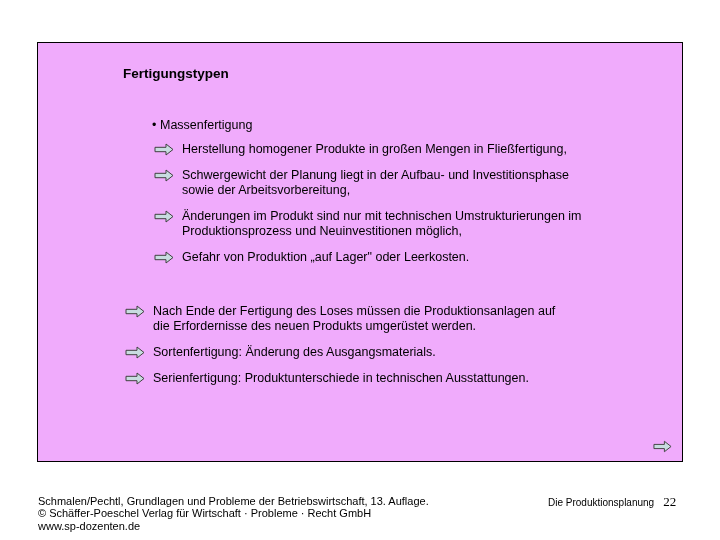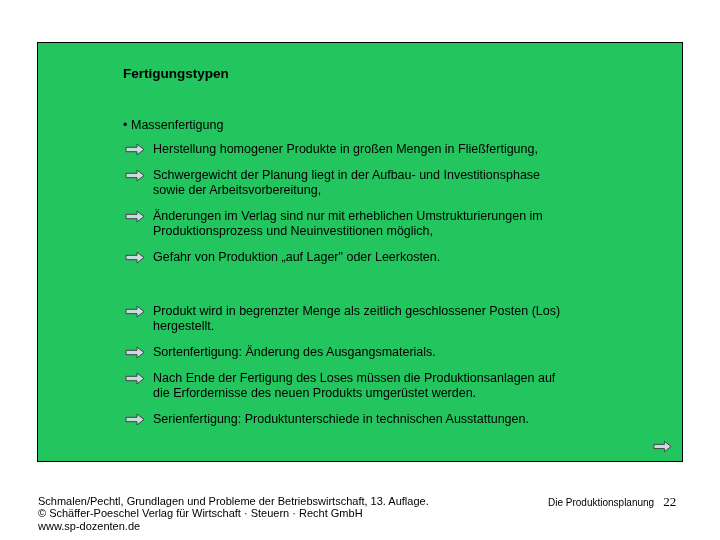--- a/index.html
+++ b/index.html
@@ -10,32 +10,32 @@
     color: #000000;
     position: relative;
     overflow: hidden;
   }
   .slide {
     position: absolute;
     left: 37px; top: 42px;
     width: 646px; height: 420px;
     border: 1px solid #000000;
     box-sizing: border-box;
-    background: #22c55e;
+    background: #f0abfc;
     padding: 23px 18px 0 85px;
     overflow: hidden;
   }
   .slide-title {
     font-size: 13.5px;
     font-weight: bold;
     line-height: 15px;
     white-space: nowrap;
   }
   .section { overflow: hidden; }
-  .section.first  { margin-top: 37px; }
+  .section.first  { margin-top: 37px; margin-left: 29px; }
   .section.second { margin-top: 19px; }
   .bullet-line {
     font-size: 12.5px;
     line-height: 15px;
     white-space: nowrap;
   }
   .bullet-dot { display: inline-block; width: 8px; }
   .items { margin-top: 9px; }
   .arrow-item {
     display: flex;
@@ -103,21 +103,21 @@
         <div class="item-text">
           <div class="line">Schwergewicht der Planung liegt in der Aufbau- und Investitionsphase</div>
           <div class="line">sowie der Arbeitsvorbereitung,</div>
         </div>
       </div>
       <div class="arrow-item">
         <span class="arrow-icon"><svg width="20" height="13" viewBox="0 0 20 13">
               <path d="M1 4.3 H12 V1 L19 6.5 L12 12 V8.7 H1 Z" fill="#c8dce0" stroke="#404040" stroke-width="1"></path>
             </svg></span>
         <div class="item-text">
-          <div class="line">Änderungen im Verlag sind nur mit erheblichen Umstrukturierungen im</div>
+          <div class="line">Änderungen im Produkt sind nur mit technischen Umstrukturierungen im</div>
           <div class="line">Produktionsprozess und Neuinvestitionen möglich,</div>
         </div>
       </div>
       <div class="arrow-item">
         <span class="arrow-icon"><svg width="20" height="13" viewBox="0 0 20 13">
               <path d="M1 4.3 H12 V1 L19 6.5 L12 12 V8.7 H1 Z" fill="#c8dce0" stroke="#404040" stroke-width="1"></path>
             </svg></span>
         <div class="item-text">
           <div class="line">Gefahr von Produktion „auf Lager" oder Leerkosten.</div>
         </div>
@@ -125,59 +125,50 @@
     </div>
   </div>
 
   <div class="section second">
     <div class="items">
       <div class="arrow-item">
         <span class="arrow-icon"><svg width="20" height="13" viewBox="0 0 20 13">
               <path d="M1 4.3 H12 V1 L19 6.5 L12 12 V8.7 H1 Z" fill="#c8dce0" stroke="#404040" stroke-width="1"></path>
             </svg></span>
         <div class="item-text">
-          <div class="line">Produkt wird in begrenzter Menge als zeitlich geschlossener Posten (Los)</div>
-          <div class="line">hergestellt.</div>
+          <div class="line">Nach Ende der Fertigung des Loses müssen die Produktionsanlagen auf</div>
+          <div class="line">die Erfordernisse des neuen Produkts umgerüstet werden.</div>
         </div>
       </div>
       <div class="arrow-item">
         <span class="arrow-icon"><svg width="20" height="13" viewBox="0 0 20 13">
               <path d="M1 4.3 H12 V1 L19 6.5 L12 12 V8.7 H1 Z" fill="#c8dce0" stroke="#404040" stroke-width="1"></path>
             </svg></span>
         <div class="item-text">
           <div class="line">Sortenfertigung: Änderung des Ausgangsmaterials.</div>
-        </div>
-      </div>
-      <div class="arrow-item">
-        <span class="arrow-icon"><svg width="20" height="13" viewBox="0 0 20 13">
-              <path d="M1 4.3 H12 V1 L19 6.5 L12 12 V8.7 H1 Z" fill="#c8dce0" stroke="#404040" stroke-width="1"></path>
-            </svg></span>
-        <div class="item-text">
-          <div class="line">Nach Ende der Fertigung des Loses müssen die Produktionsanlagen auf</div>
-          <div class="line">die Erfordernisse des neuen Produkts umgerüstet werden.</div>
         </div>
       </div>
       <div class="arrow-item">
         <span class="arrow-icon"><svg width="20" height="13" viewBox="0 0 20 13">
               <path d="M1 4.3 H12 V1 L19 6.5 L12 12 V8.7 H1 Z" fill="#c8dce0" stroke="#404040" stroke-width="1"></path>
             </svg></span>
         <div class="item-text">
           <div class="line">Serienfertigung: Produktunterschiede in technischen Ausstattungen.</div>
         </div>
       </div>
     </div>
   </div>
 
   <span class="next-arrow"><svg width="19" height="13" viewBox="0 0 20 13">
         <path d="M1 4.3 H12 V1 L19 6.5 L12 12 V8.7 H1 Z" fill="#c8dce0" stroke="#404040" stroke-width="1"></path>
       </svg></span>
 </div>
 
 <div class="footer-left">
   <div>Schmalen/Pechtl, Grundlagen und Probleme der Betriebswirtschaft, 13. Auflage.</div>
-  <div>© Schäffer-Poeschel Verlag für Wirtschaft · Steuern · Recht GmbH</div>
+  <div>© Schäffer-Poeschel Verlag für Wirtschaft · Probleme · Recht GmbH</div>
   <div>www.sp-dozenten.de</div>
 </div>
 
 <div class="footer-right">
   <span class="chapter">Die Produktionsplanung</span>
   <span class="pagenum">22</span>
 </div>
 
 </body></html>

